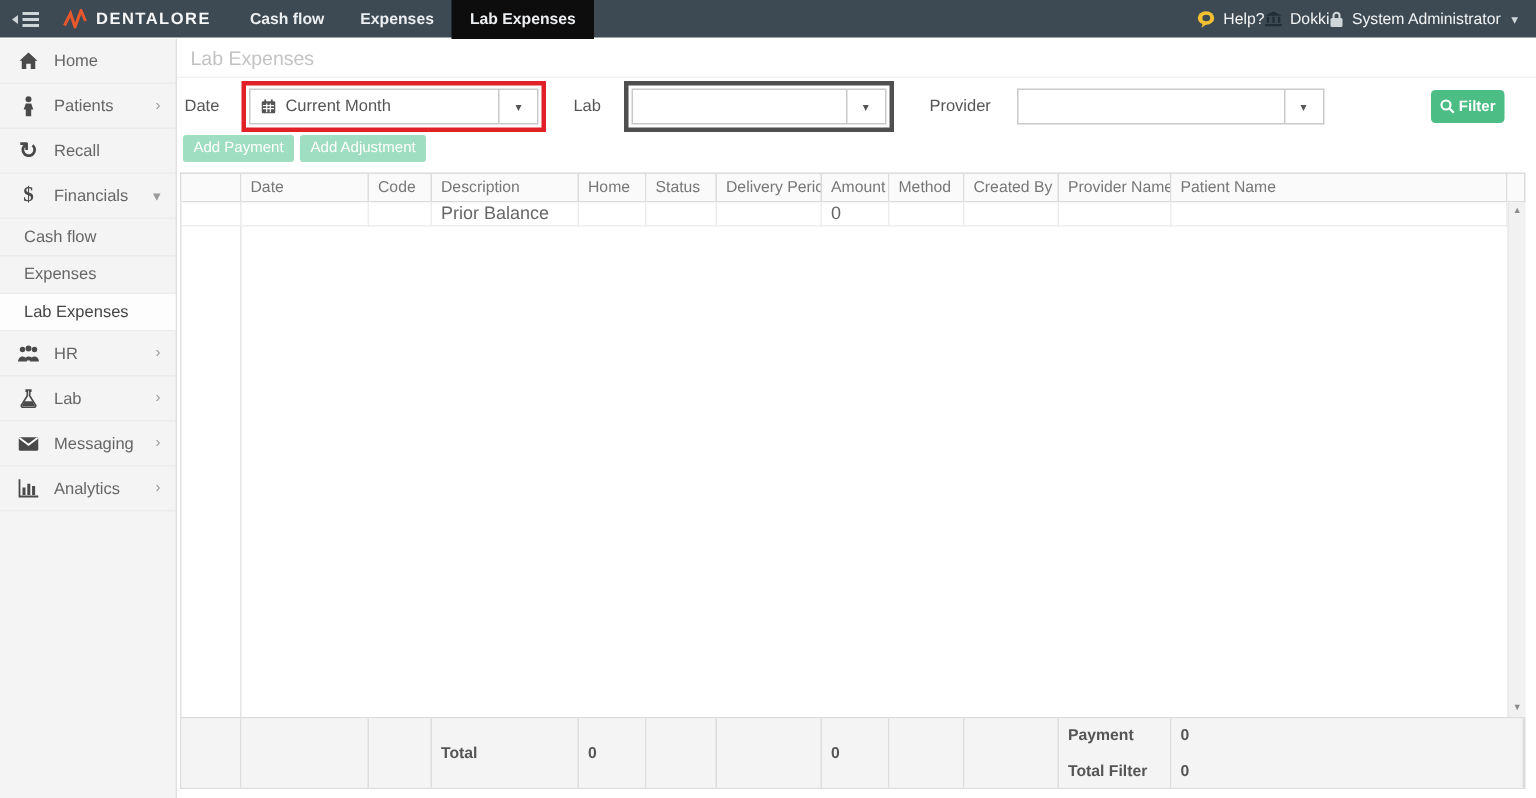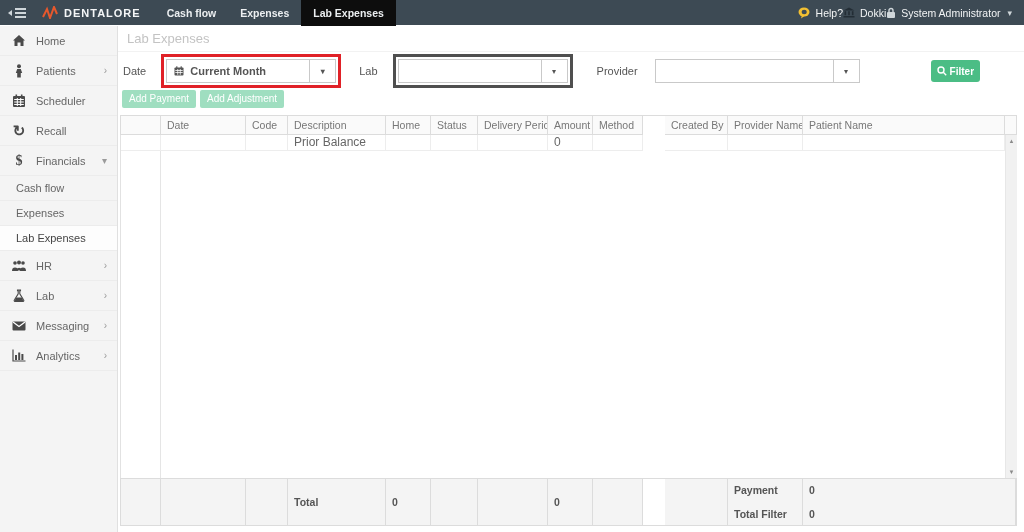--- a/index.html
+++ b/index.html
@@ -42,37 +42,37 @@
   .page-title { height:26px; line-height:26px; padding-left:9px; color:#c3c3c3; font-size:13px;
                 border-bottom:1px solid #f2f2f2; }
   .filterbar { height:38px; display:flex; align-items:center; padding-left:5px; font-size:11px; color:#555; }
   .f-label { flex:none; }
   .hl-red  { border:3px solid #e02127; padding:2px; margin-left:15px; }
   .hl-dark { border:3px solid #4f4f4f; padding:2px; margin-left:15px; }
   .dd { display:flex; height:24px; background:#fff; border:1px solid #c9c9c9; align-items:stretch; cursor:pointer; }
   .dd-main { flex:1; padding:0 7px; display:flex; gap:6px; align-items:center; font-size:11px; color:#555; overflow:hidden; }
   .dd-caret { width:26px; border-left:1px solid #c9c9c9; display:flex; align-items:center;
               justify-content:center; color:#555; font-size:8px; background:#fff; }
-  .dd-date { width:170px;font-weight:bold; } .dd-lab { width:170px; } .dd-provider { width:205px; margin-left:17px; }
+  .dd-date { width:193px; } .dd-lab { width:170px; } .dd-provider { width:205px; margin-left:17px; }
   .lab-label { margin-left:18px; } .provider-label { margin-left:24px; }
   .filter-btn { margin-left:71px; background:#4bbd85; color:#fff; font-size:10px; font-weight:bold;
                 height:22px; padding:0 6px; border-radius:3px; display:flex; gap:3px;
                 align-items:center; cursor:pointer; border:none; }
 
   .actionbar { height:25px; display:flex; align-items:flex-start; padding-left:4px; gap:4px; }
   .mint-btn { background:#9fdec0; color:#fff; font-size:10px; height:18px; line-height:18px;
               padding:0 7px; border-radius:2px; border:none; cursor:pointer; }
 
   
   .table { position:relative; margin-left:2px; width:897px; }
   .thead { display:flex; height:20px; border-top:1px solid #dcdcdc; border-left:1px solid #dcdcdc; }
   .hc { background:#fafafa; border-right:1px solid #dcdcdc; border-bottom:1px solid #dcdcdc;
         font-size:10.5px; color:#777; line-height:18px; padding-left:6px; overflow:hidden; white-space:nowrap; cursor:pointer; }
   .c0{width:40px;} .c1{width:85px;} .c2{width:42px;} .c3{width:98px;} .c4{width:45px;}
-  .c5{width:47px;} .c6{width:70px;} .c7{width:45px;} .c8{width:50px;} .c9{width:63px;margin-left:22px;}
+  .c5{width:47px;} .c6{width:70px;} .c7{width:45px;} .c8{width:50px;} .c9{width:63px;}
   .c10{width:75px;} .c11{flex:1;} .cscroll{width:12px; padding:0;}
   .tbody { position:relative; height:343px; border-left:1px solid #e2e2e2; background:#fff; }
   .handle-col { position:absolute; left:0; top:0; bottom:0; width:40px; border-right:1px solid #e5e5e5; }
   .trow { position:absolute; left:0; top:0; right:12px; display:flex; height:16px; cursor:pointer; }
   .bc { border-right:1px solid #ededed; border-bottom:1px solid #ededed; font-size:12px; color:#666;
         line-height:15px; padding-left:6px; overflow:hidden; white-space:nowrap; }
   .vscroll { position:absolute; right:0; top:0; bottom:0; width:12px; background:#f1f1f1;
              border-left:1px solid #e7e7e7; display:flex; flex-direction:column;
              justify-content:space-between; align-items:center; cursor:pointer; }
   .scroll-arrow { font-size:6px; color:#8a8a8a; line-height:12px; }
@@ -149,35 +149,20 @@
   </div>
   <div class="s-item">
     <span class="s-icon">
       <svg width="10" height="14" viewBox="0 0 10 14">
           <circle cx="5" cy="2.2" r="2" fill="#4a4a4a"></circle>
           <path d="M3.2 5 h3.6 l1.4 4 h-1.4 l0 4.5 h-3.6 l0-4.5 h-1.4 Z" fill="#4a4a4a"></path>
         </svg>
     </span>
     <span class="s-label">Patients</span>
     <span class="s-chevron">›</span>
-  </div>
-  <div class="s-item">
-    <span class="s-icon">
-      <svg width="14" height="14" viewBox="0 0 14 14">
-          <rect x="1" y="2" width="12" height="11" rx="1" fill="#4a4a4a"></rect>
-          <rect x="3.5" y="0.5" width="1.6" height="3" fill="#4a4a4a"></rect>
-          <rect x="8.9" y="0.5" width="1.6" height="3" fill="#4a4a4a"></rect>
-          <rect x="2.2" y="5" width="9.6" height="1" fill="#fff"></rect>
-          <rect x="2.2" y="7.5" width="9.6" height="1" fill="#fff"></rect>
-          <rect x="2.2" y="10" width="9.6" height="1" fill="#fff"></rect>
-          <rect x="4.8" y="4" width="1" height="8" fill="#fff"></rect>
-          <rect x="8.2" y="4" width="1" height="8" fill="#fff"></rect>
-        </svg>
-    </span>
-    <span class="s-label">Scheduler</span>
   </div>
   <div class="s-item">
     <span class="s-icon glyph-icon" style="font-weight:bold; font-size:15px;">
         <span>↻</span>
       </span>
     <span class="s-label">Recall</span>
   </div>
   <div class="s-item">
     <span class="s-icon dollar">
         <span>$</span>

